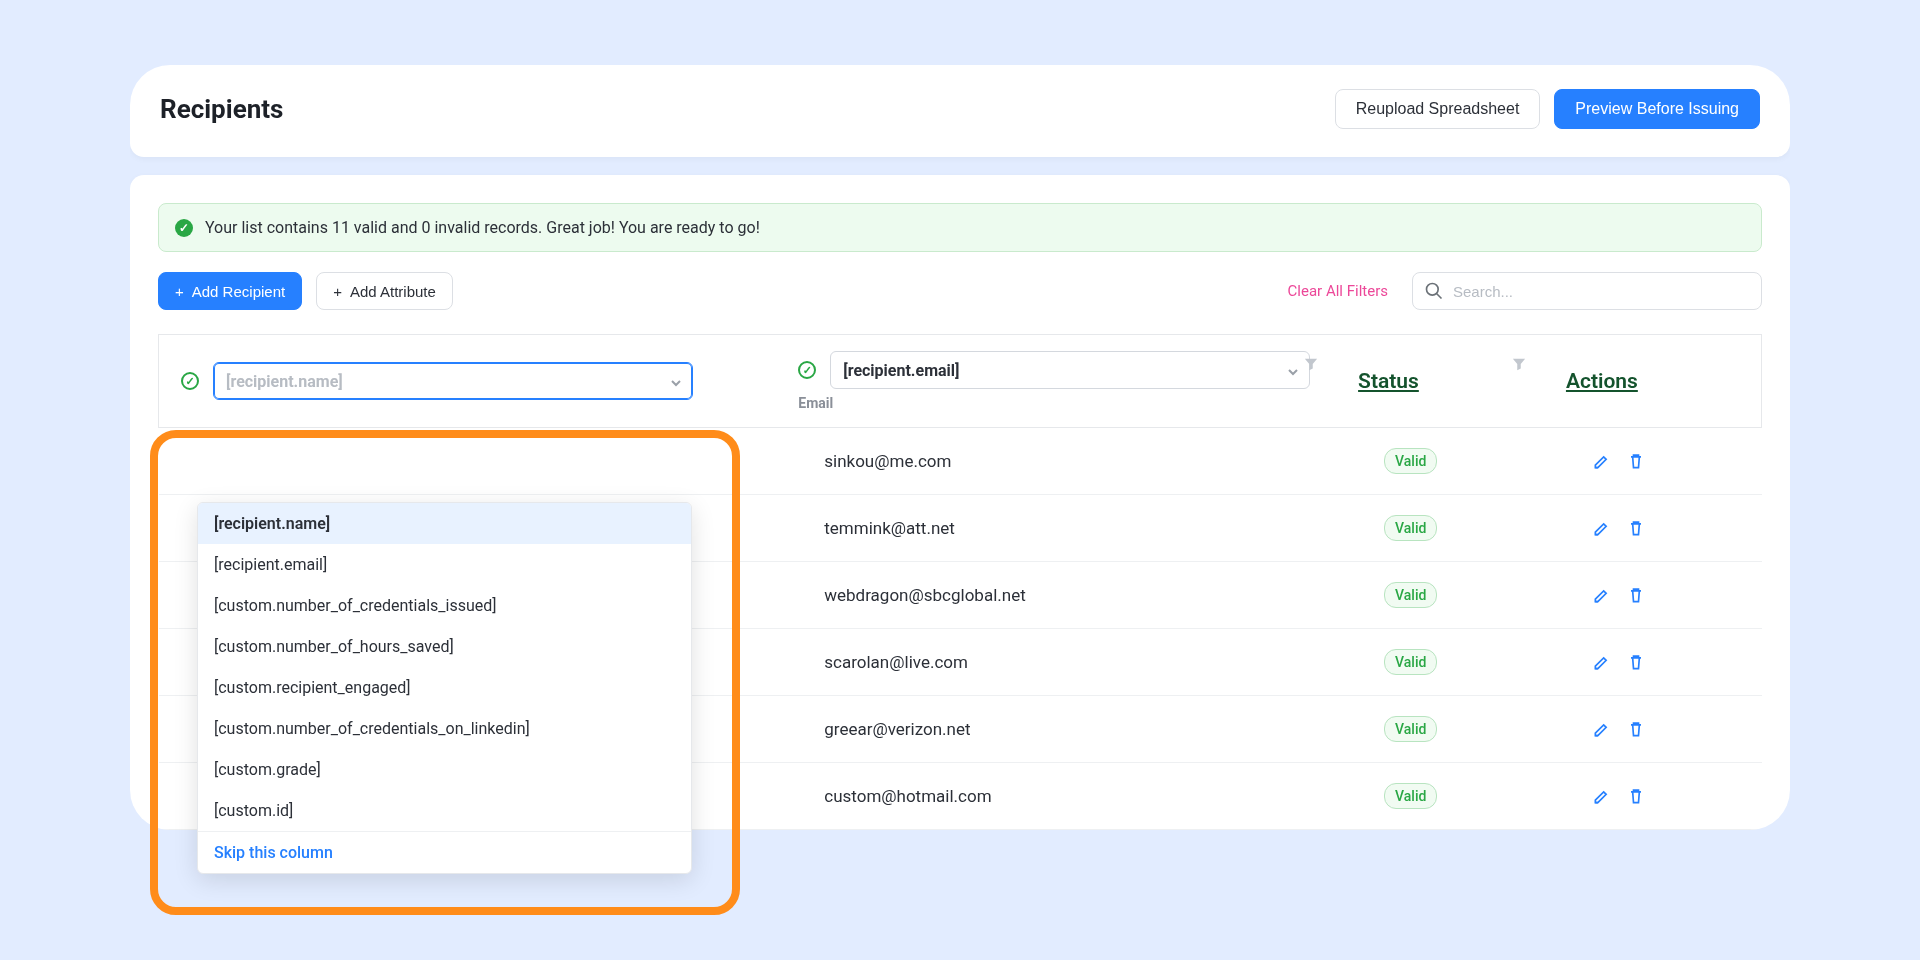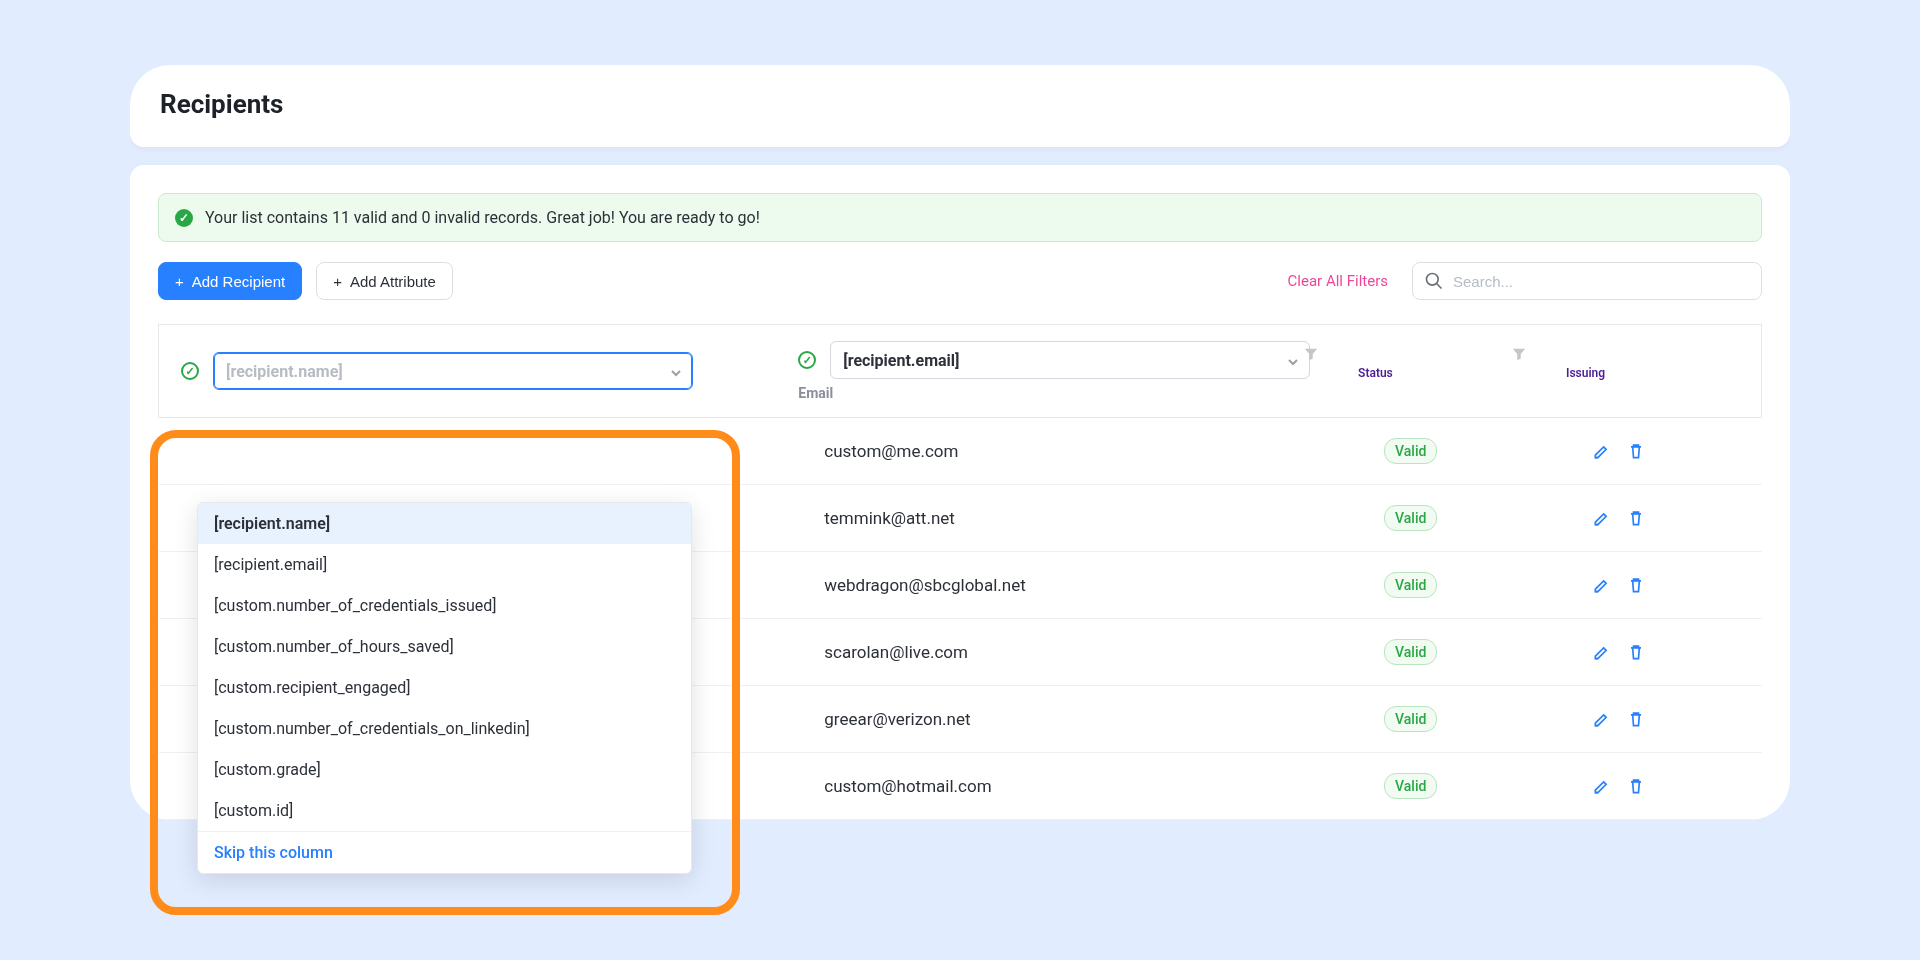--- a/index.html
+++ b/index.html
@@ -124,21 +124,21 @@
   .th-cell {
     padding: 16px 22px;
     text-align: left;
     position: relative;
   }
   .th-cell.name-col { width: 620px; }
   .th-cell.email-col { width: 560px; }
   .th-cell.status-col { width: 210px; }
   .th-cell.actions-col { width: 220px; }
   .col-head-label {
-    font-size: 12px; font-weight: 600; color: #4c1d95;
+    font-size: 21px; font-weight: 600; color: #14532d; text-decoration: underline;
   }
   .col-sub {
     font-size: 14px; color:#8a8f98; margin-top:6px;
   }
   .select-box {
     border: 1px solid #d4d8de;
     border-radius: 6px;
     height: 38px;
     padding: 0 36px 0 12px;
     font-size: 16px;
@@ -211,20 +211,24 @@
   }
   svg { display:block; }
 </style>
 </head>
 <body>
 
 <div class="page-wrap">
   <div class="card header-card">
     <div class="header-row">
       <h1 class="page-title">Recipients</h1>
+      <div class="header-actions">
+        <button class="btn btn-outline">Reupload Spreadsheet</button>
+        <button class="btn btn-primary">Preview Before Issuing</button>
+      </div>
     </div>
   </div>
 
   <div class="card body-card">
     <div class="alert">
       <span class="check-circle">✓</span>
       <span>Your list contains 11 valid and 0 invalid records. Great job! You are ready to go!</span>
     </div>
 
     <div class="toolbar">
@@ -286,28 +290,28 @@
           </th>
           <th class="th-cell status-col">
             <span class="col-head-label">Status</span>
             <span class="filter-icon">
               <svg width="14" height="14" viewBox="0 0 16 16">
                   <path d="M1 2 h14 L10 8 v5 l-4 2 v-7 Z" fill="#c2c7ce"></path>
                 </svg>
             </span>
           </th>
           <th class="th-cell actions-col">
-            <span class="col-head-label">Issuing</span>
+            <span class="col-head-label">Actions</span>
           </th>
         </tr>
       </thead>
       <tbody id="tbody">
           <tr class="tbody-row">
             <td></td>
-            <td>custom@me.com</td>
+            <td>sinkou@me.com</td>
             <td><span class="badge-valid">Valid</span></td>
             <td>
               <div class="row-actions">
                 <span class="icon-btn">
                   <svg viewBox="0 0 24 24" width="20" height="20">
                     <path d="M4 17 L14 7 l3 3 L7 20 H4 Z" fill="none" stroke="#2680ff" stroke-width="2"></path>
                     <line x1="4" y1="20" x2="7" y2="20" stroke="#2680ff" stroke-width="2"></line>
                   </svg>
                 </span>
                 <span class="icon-btn">

